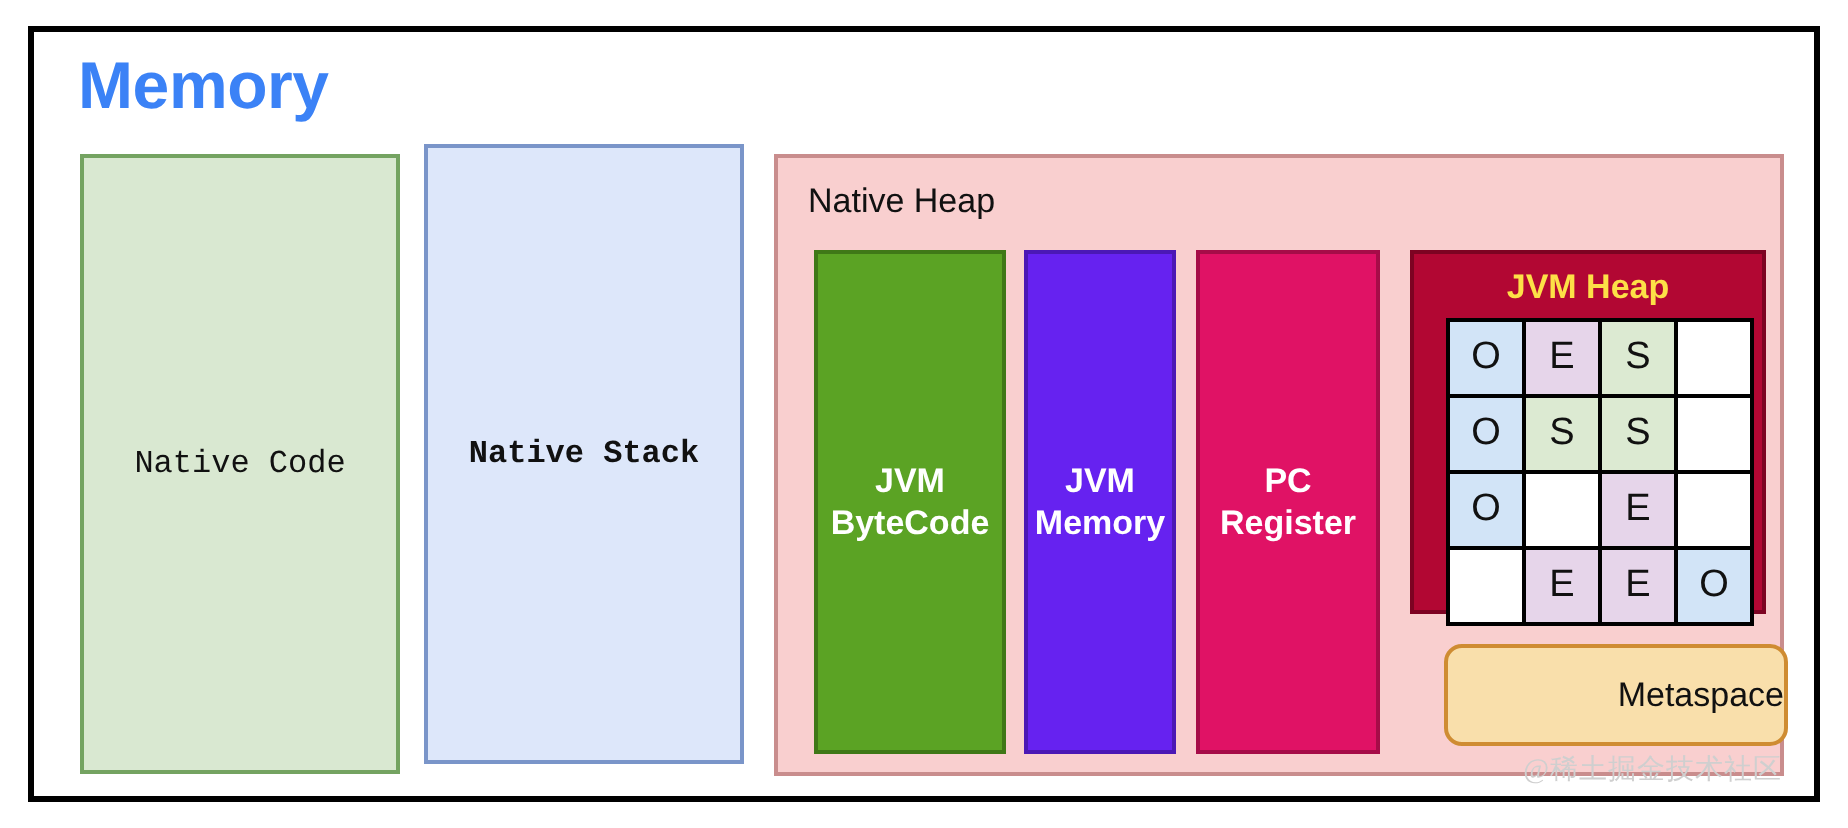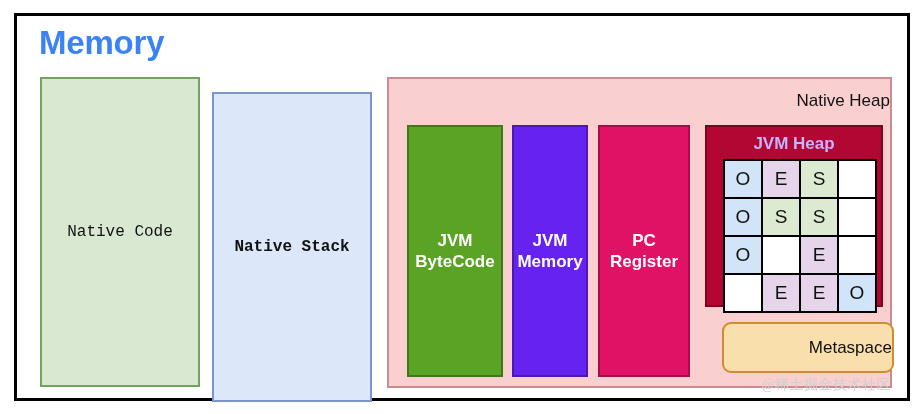--- a/index.html
+++ b/index.html
@@ -62,21 +62,21 @@
     width: 160px;
     height: 310px;
     background: #d9e8d1;
     border: 2px solid #74a361;
     font-size: 16px;
     color: #111111;
   }
 
   .native-stack {
     left: 195px;
-    top: 76px;
+    top: 56px;
     width: 160px;
     height: 310px;
     background: #dde7fa;
     border: 2px solid #7a95c9;
     font-size: 16px;
     font-weight: bold;
     color: #111111;
   }
 
   
@@ -89,23 +89,24 @@
     background: #f9cfcf;
     border: 2px solid #c98d8d;
     box-sizing: border-box;
   }
 
   .native-heap-title {
     position: absolute;
     left: 0;
     right: 0;
     top: 12px;
-    text-align: right;
-    font-size: 17px;
-    color: #111111;
+    text-align: left;
+    font-size: 17px;
+    color: #111111;
+    padding-left: 15px;
   }
 
   
   .col {
     position: absolute;
     box-sizing: border-box;
     display: flex;
     align-items: center;
     justify-content: center;
     text-align: center;
@@ -149,21 +150,21 @@
     border: 2px solid #7d0322;
     box-sizing: border-box;
   }
 
   .jvm-heap-title {
     position: absolute;
     left: 0;
     right: 0;
     top: 7px;
     text-align: center;
-    color: #c4b5fd;
+    color: #fde047;
     font-size: 17px;
     font-weight: bold;
   }
 
   .heap-grid {
     position: absolute;
     left: 16px;
     top: 32px;
     display: grid;
     grid-template-columns: repeat(4, 38px);

